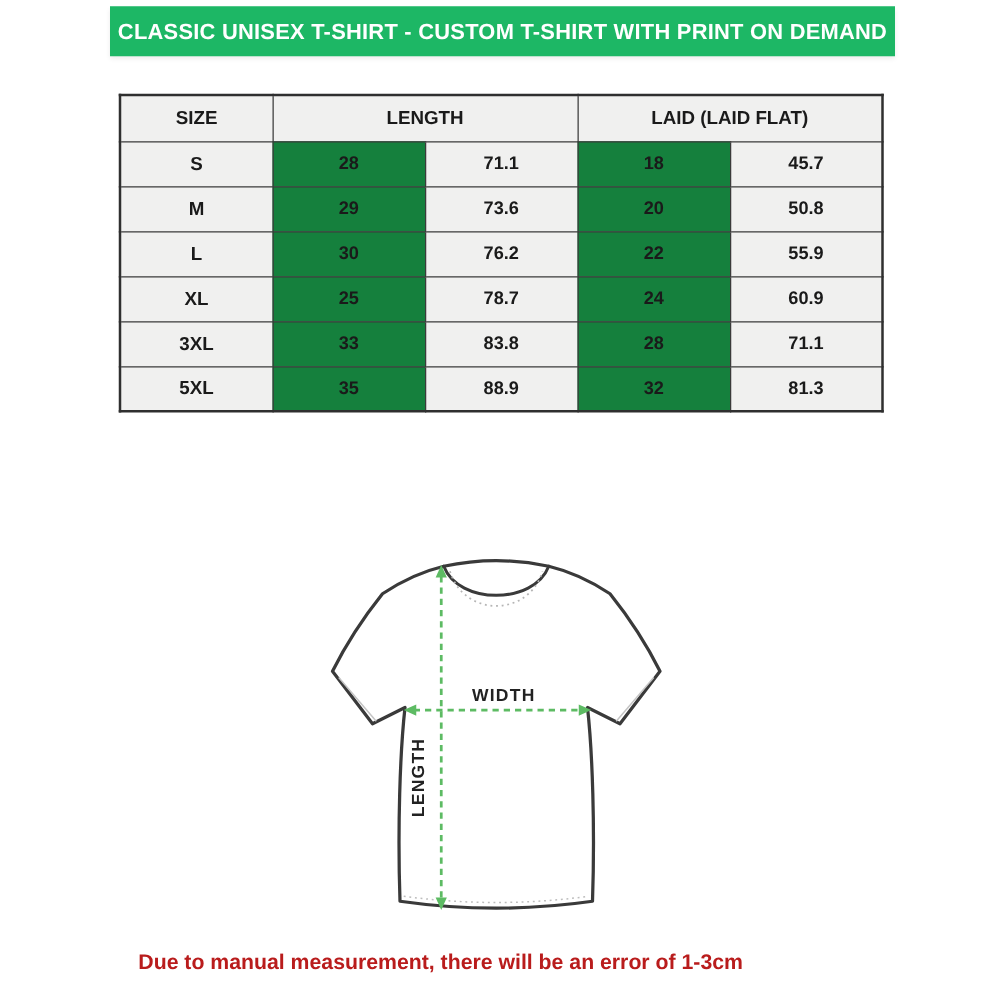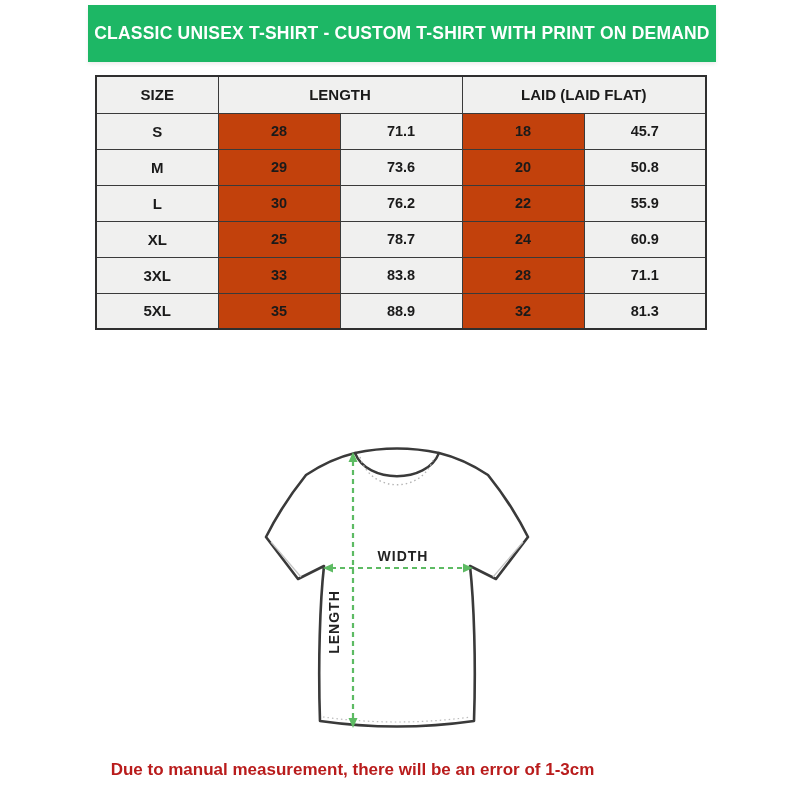--- a/index.html
+++ b/index.html
@@ -7,21 +7,21 @@
   body {
     position: relative;
     font-family: "Liberation Sans", "DejaVu Sans", sans-serif;
     color: #1a1a1a;
     overflow: hidden;
   }
 
   .banner {
     position: absolute;
     left: 88px; top: 5px;
-    width: 628px; height: 57px;
+    width: 628px; height: 40px;
     background: #1db765;
     display: flex; align-items: center; justify-content: center;
     box-shadow: 0 2px 4px rgba(0,0,0,0.08);
   }
   .banner span {
     color: #ffffff;
     font-weight: bold;
     font-size: 17.5px;
     letter-spacing: 0.2px;
     white-space: nowrap;
@@ -42,21 +42,21 @@
     vertical-align: middle;
     height: 36px;
     padding: 4px;
   }
   .size-table thead th {
     height: 37px;
     background: #f0f0ef;
     font-size: 15px;
     font-weight: bold;
   }
-  .size-table td { font-size: 14.5px; font-weight: 600; background: #c2410c; }
+  .size-table td { font-size: 14.5px; font-weight: 600; background: #15803d; }
   .size-table td.shade { background: #f0f0ef; }
   .size-table td.size-cell { font-weight: bold; font-size: 15px; }
 
   .tshirt-wrap {
     position: absolute;
     left: 240px; top: 430px;
     width: 320px; height: 320px;
   }
   .tshirt-wrap svg { display: block; }
 

